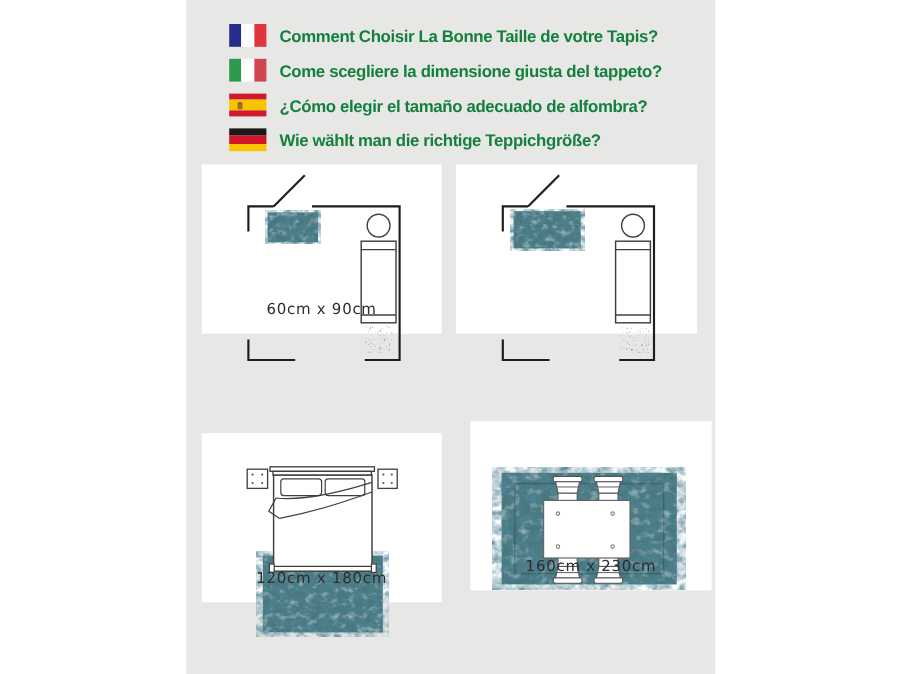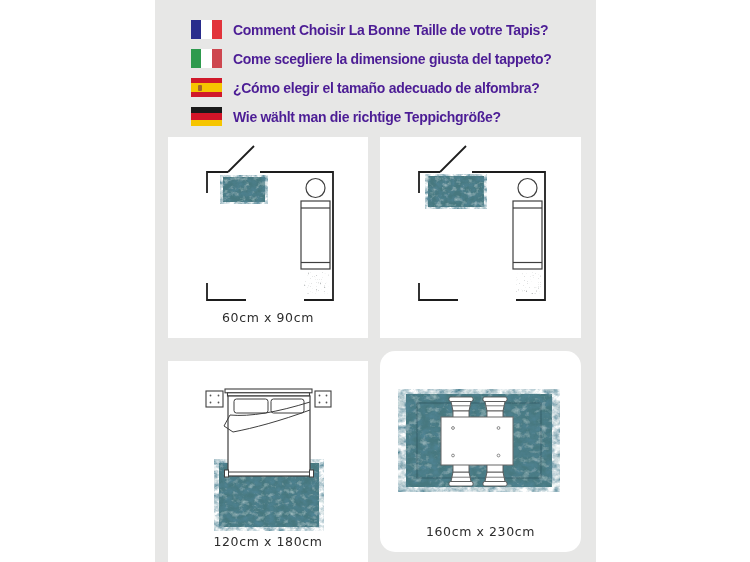--- a/index.html
+++ b/index.html
@@ -16,30 +16,30 @@
   .flag { width:31px; height:19px; display:flex; flex-shrink:0; position:relative; }
   .flag.vert { flex-direction:row; }
   .flag.horz { flex-direction:column; }
   .flag .s { flex:1; }
   .flag.spain .s:nth-child(2) { flex:2; }
   .flag .emblem {
     position:absolute; left:7px; top:7px; width:4px; height:6px;
     background:#9a5b2d; border-radius:1px; opacity:.9;
   }
   .hrow .txt {
-    margin-left:11px; font-size:14px; font-weight:bold; color:#4c1d95;
+    margin-left:11px; font-size:14px; font-weight:bold; color:#15803d;
     letter-spacing:-0.3px; white-space:nowrap;
   }
   
-  .panel { position:absolute; width:200px; height:201px; background:#ffffff; }
+  .panel { position:absolute; width:200px; height:141px; background:#ffffff; }
   .panel svg { position:absolute; left:0; top:0; width:200px; height:201px; }
   #p1 { left:168px; top:137px; }
   #p2 { left:380px; top:137px; width:201px; }
   #p3 { left:168px; top:361px; }
-  #p4 { left:380px; top:351px; width:201px;border-radius:15px; }
+  #p4 { left:392px; top:351px; width:201px; }
   .size-label {
     position:absolute; left:0; bottom:13px; width:100%;
     text-align:center; font-family:"DejaVu Sans", sans-serif;
     font-size:12.5px; color:#2d2d2d; letter-spacing:0.6px;
   }
 </style>
 </head>
 <body>
 
 <div class="stage">

